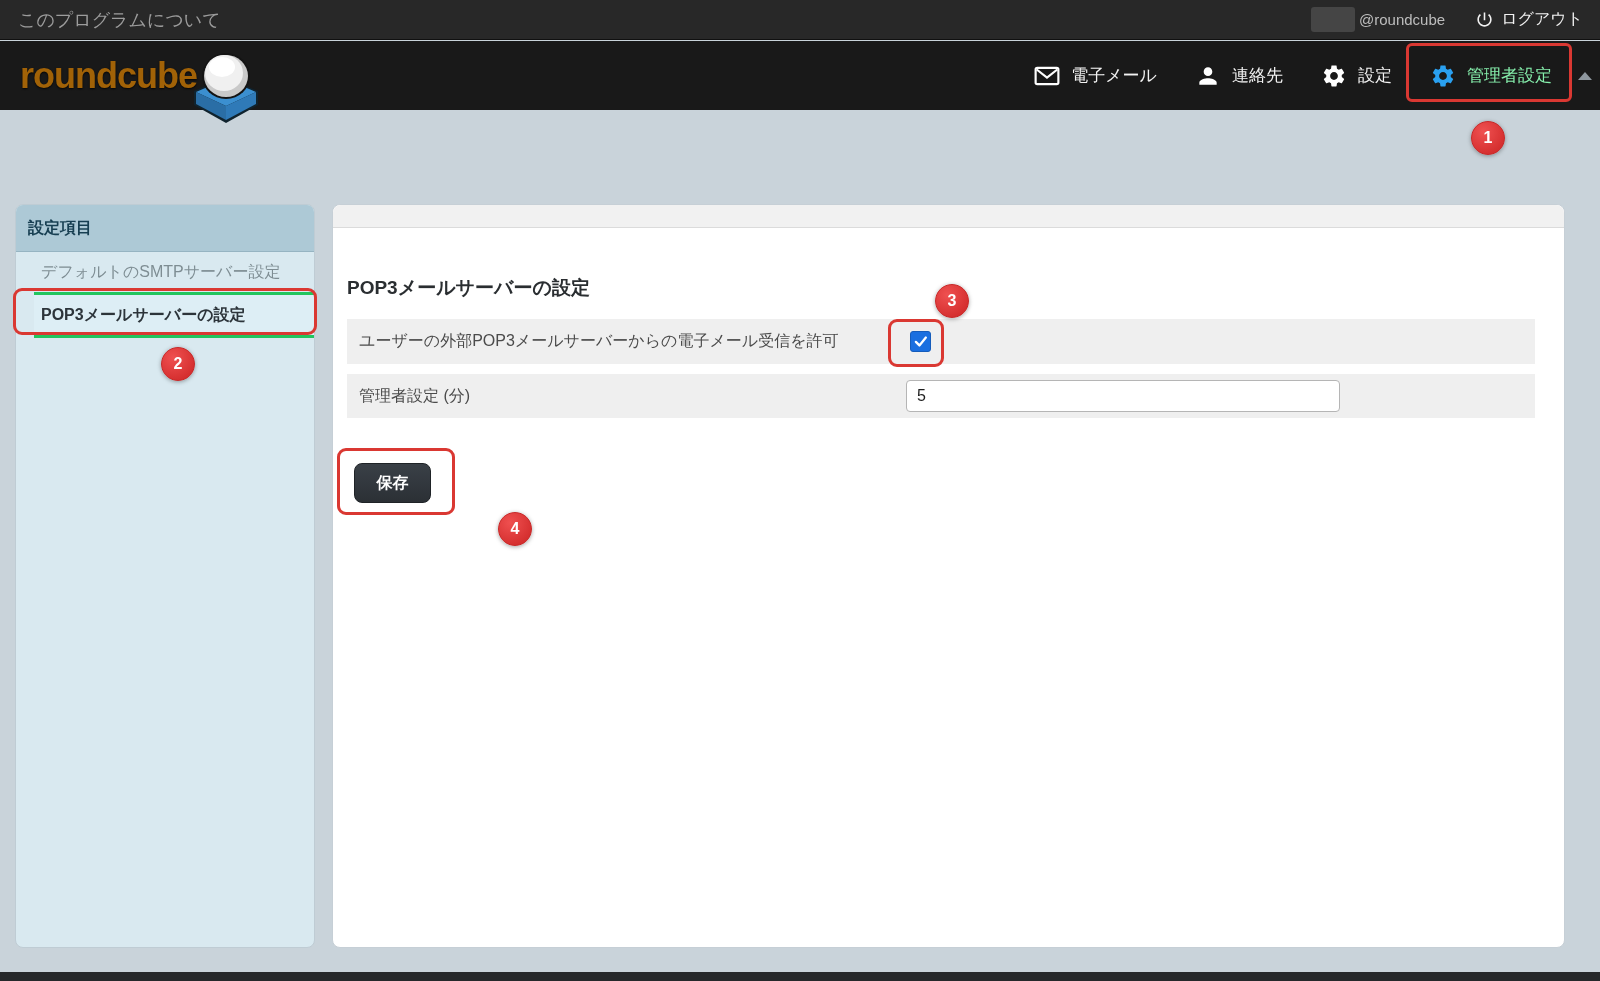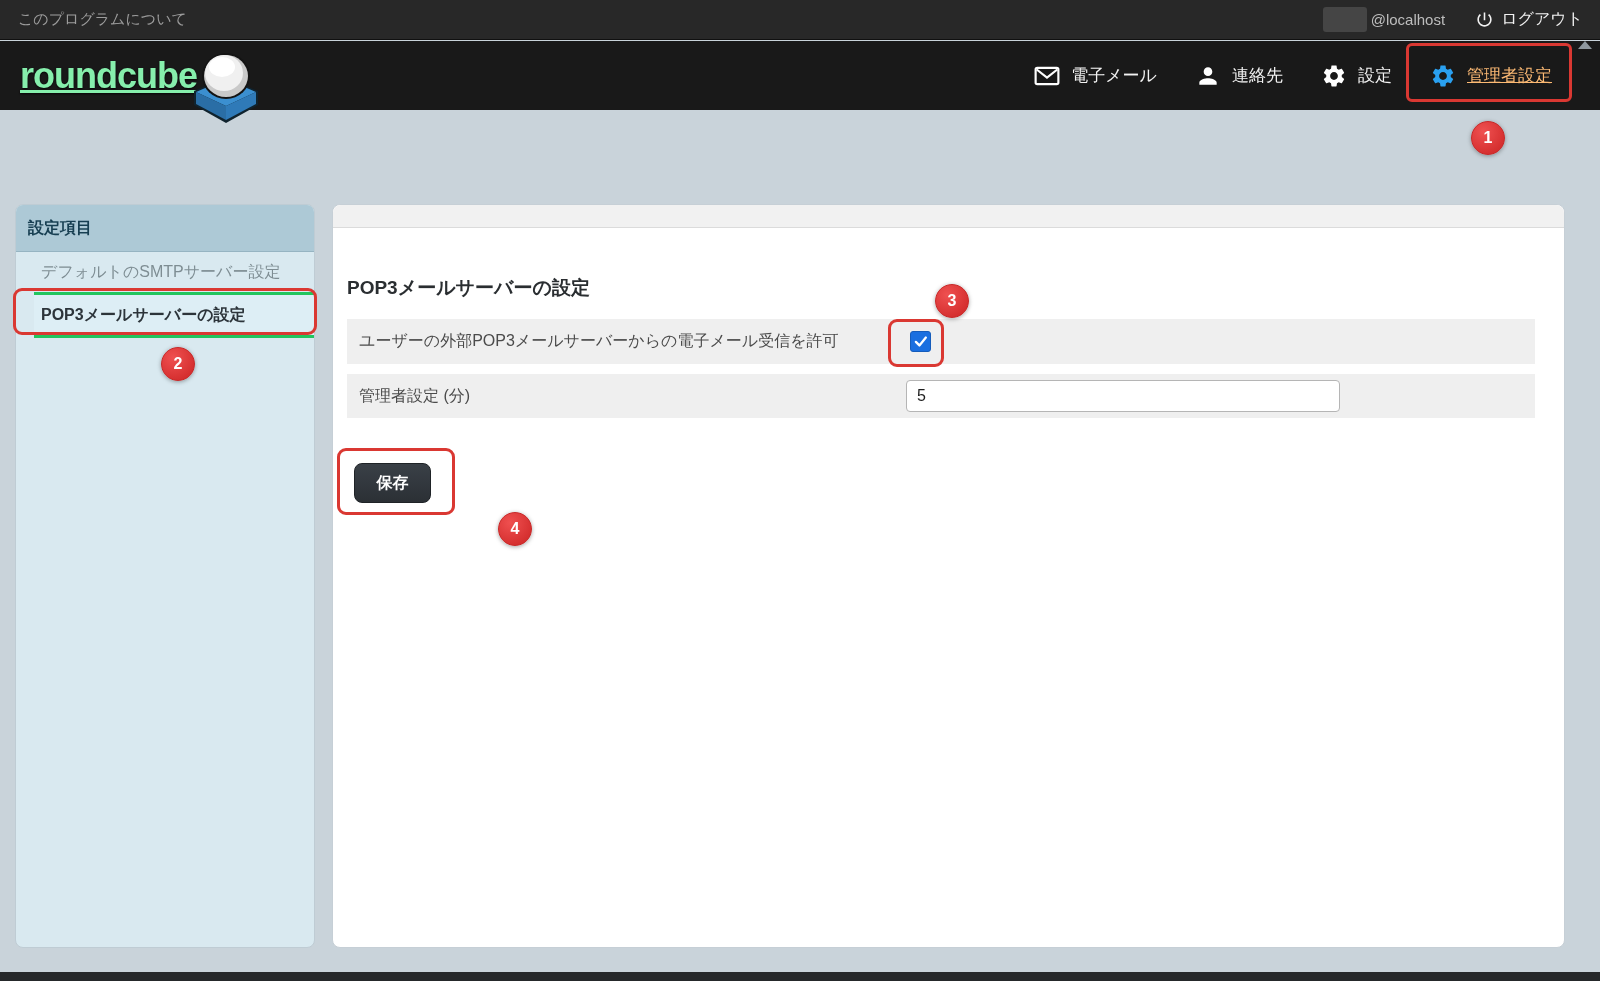--- a/index.html
+++ b/index.html
@@ -10,51 +10,50 @@
     position:relative; overflow:hidden;
   }
   #app { position:absolute; inset:0; width:1600px; height:981px; }
 
   
   .topbar {
     position:absolute; left:0; top:0; width:1600px; height:40px;
     background:#282828; border-bottom:1px solid #101010;
     display:flex; align-items:center;
   }
-  .about-link { position:absolute; left:18px; color:#9c9c9c; font-size:15px; cursor:pointer; }
+  .about-link { position:absolute; left:18px; color:#9c9c9c; font-size:18px; cursor:pointer; }
   .topbar-right { position:absolute; right:17px; display:flex; align-items:center; }
   .redaction { width:44px; height:25px; background:#454545; border-radius:3px; margin-right:4px; }
   .user-suffix { color:#bdbdbd; font-size:15px; }
   .logout { display:flex; align-items:center; margin-left:30px; cursor:pointer; }
   .logout svg { width:19px; height:19px; margin-right:7px; }
   .logout-label { color:#f2f2f2; font-size:16px; }
 
   
   .header {
     position:absolute; left:0; top:41px; width:1600px; height:69px;
     background:#191919;
   }
   .logo { position:absolute; left:20px; top:0; height:69px; display:flex; align-items:center; cursor:pointer; }
   .logo-text {
-    color:#86efac; font-size:36px; font-weight:600; letter-spacing:-1px;
+    color:#a16207; font-size:36px; font-weight:600; letter-spacing:-1px;
     text-shadow:0 1px 2px rgba(0,0,0,.8);
-    text-decoration:underline;
   }
   .logo-cube { position:absolute; left:186px; top:8px; width:80px; height:86px; z-index:5; }
 
   .nav {
     position:absolute; right:8px; top:0; height:69px;
-    display:flex; 
+    display:flex; align-items:center;
   }
   .nav-item {
     display:flex; align-items:center; padding:0 19px; height:69px; cursor:pointer;
   }
   .nav-item svg { width:26px; height:26px; margin-right:11px; }
   .nav-label { color:#f2f2f2; font-size:17px; }
-  .nav-item.active .nav-label { color:#fdba74;text-decoration:underline; }
+  .nav-item.active .nav-label { color:#86efac; }
   .collapse-arrow {
     width:0; height:0; margin-left:7px; cursor:pointer;
     border-left:7px solid transparent; border-right:7px solid transparent;
     border-bottom:8px solid #8e979e;
   }
 
   
   .sidebar {
     position:absolute; left:15px; top:204px; width:300px; height:744px;
     background:#d9e9f0; border:1px solid #bfccd4; border-radius:8px;
@@ -143,21 +142,21 @@
 </style>
 </head>
 <body>
 
 <div id="app">
 
   <div class="topbar">
     <span class="about-link">このプログラムについて</span>
     <div class="topbar-right">
       <span class="redaction"></span>
-      <span class="user-suffix">@localhost</span>
+      <span class="user-suffix">@roundcube</span>
       <span class="logout">
         <svg viewBox="0 0 24 24" fill="#f2f2f2">
             <path d="M13 3h-2v10h2V3zm4.83 2.17l-1.42 1.42C17.99 7.86 19 9.81 19 12c0 3.87-3.13 7-7 7s-7-3.13-7-7c0-2.19 1.01-4.14 2.58-5.41L6.17 5.17C4.23 6.82 3 9.26 3 12c0 4.97 4.03 9 9 9s9-4.03 9-9c0-2.74-1.23-5.18-3.17-6.83z"></path>
           </svg>
         <span class="logout-label">ログアウト</span>
       </span>
     </div>
   </div>
 
   <div class="header">

